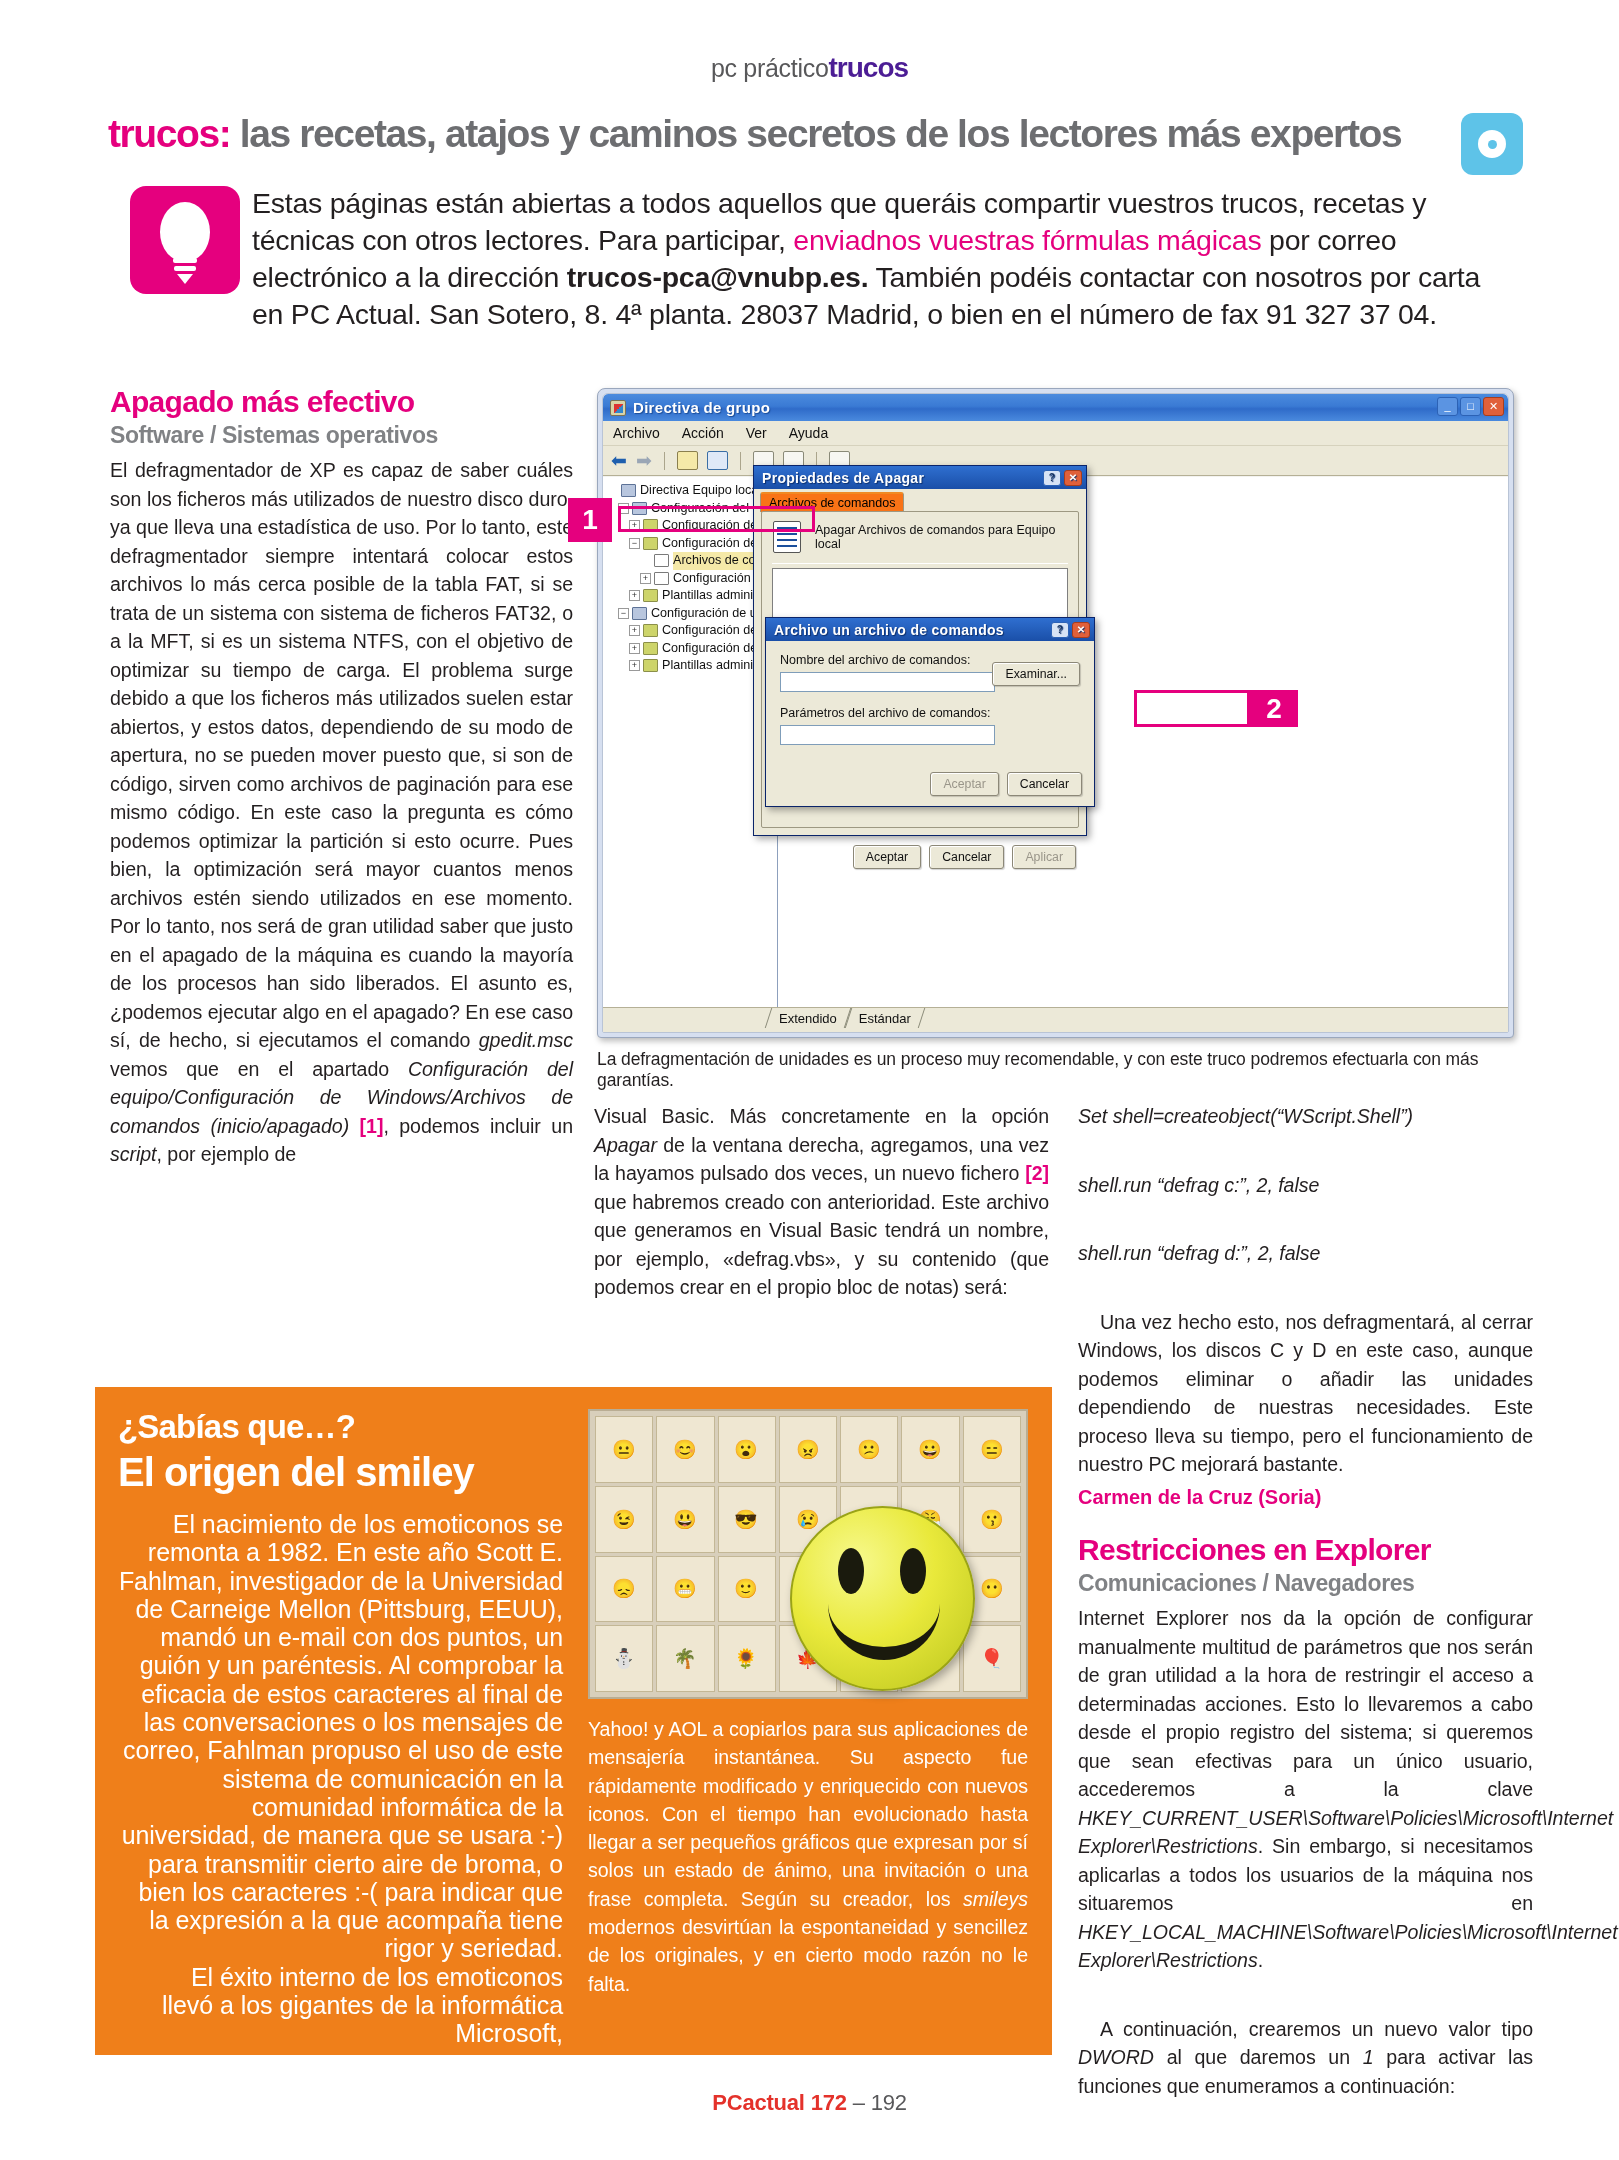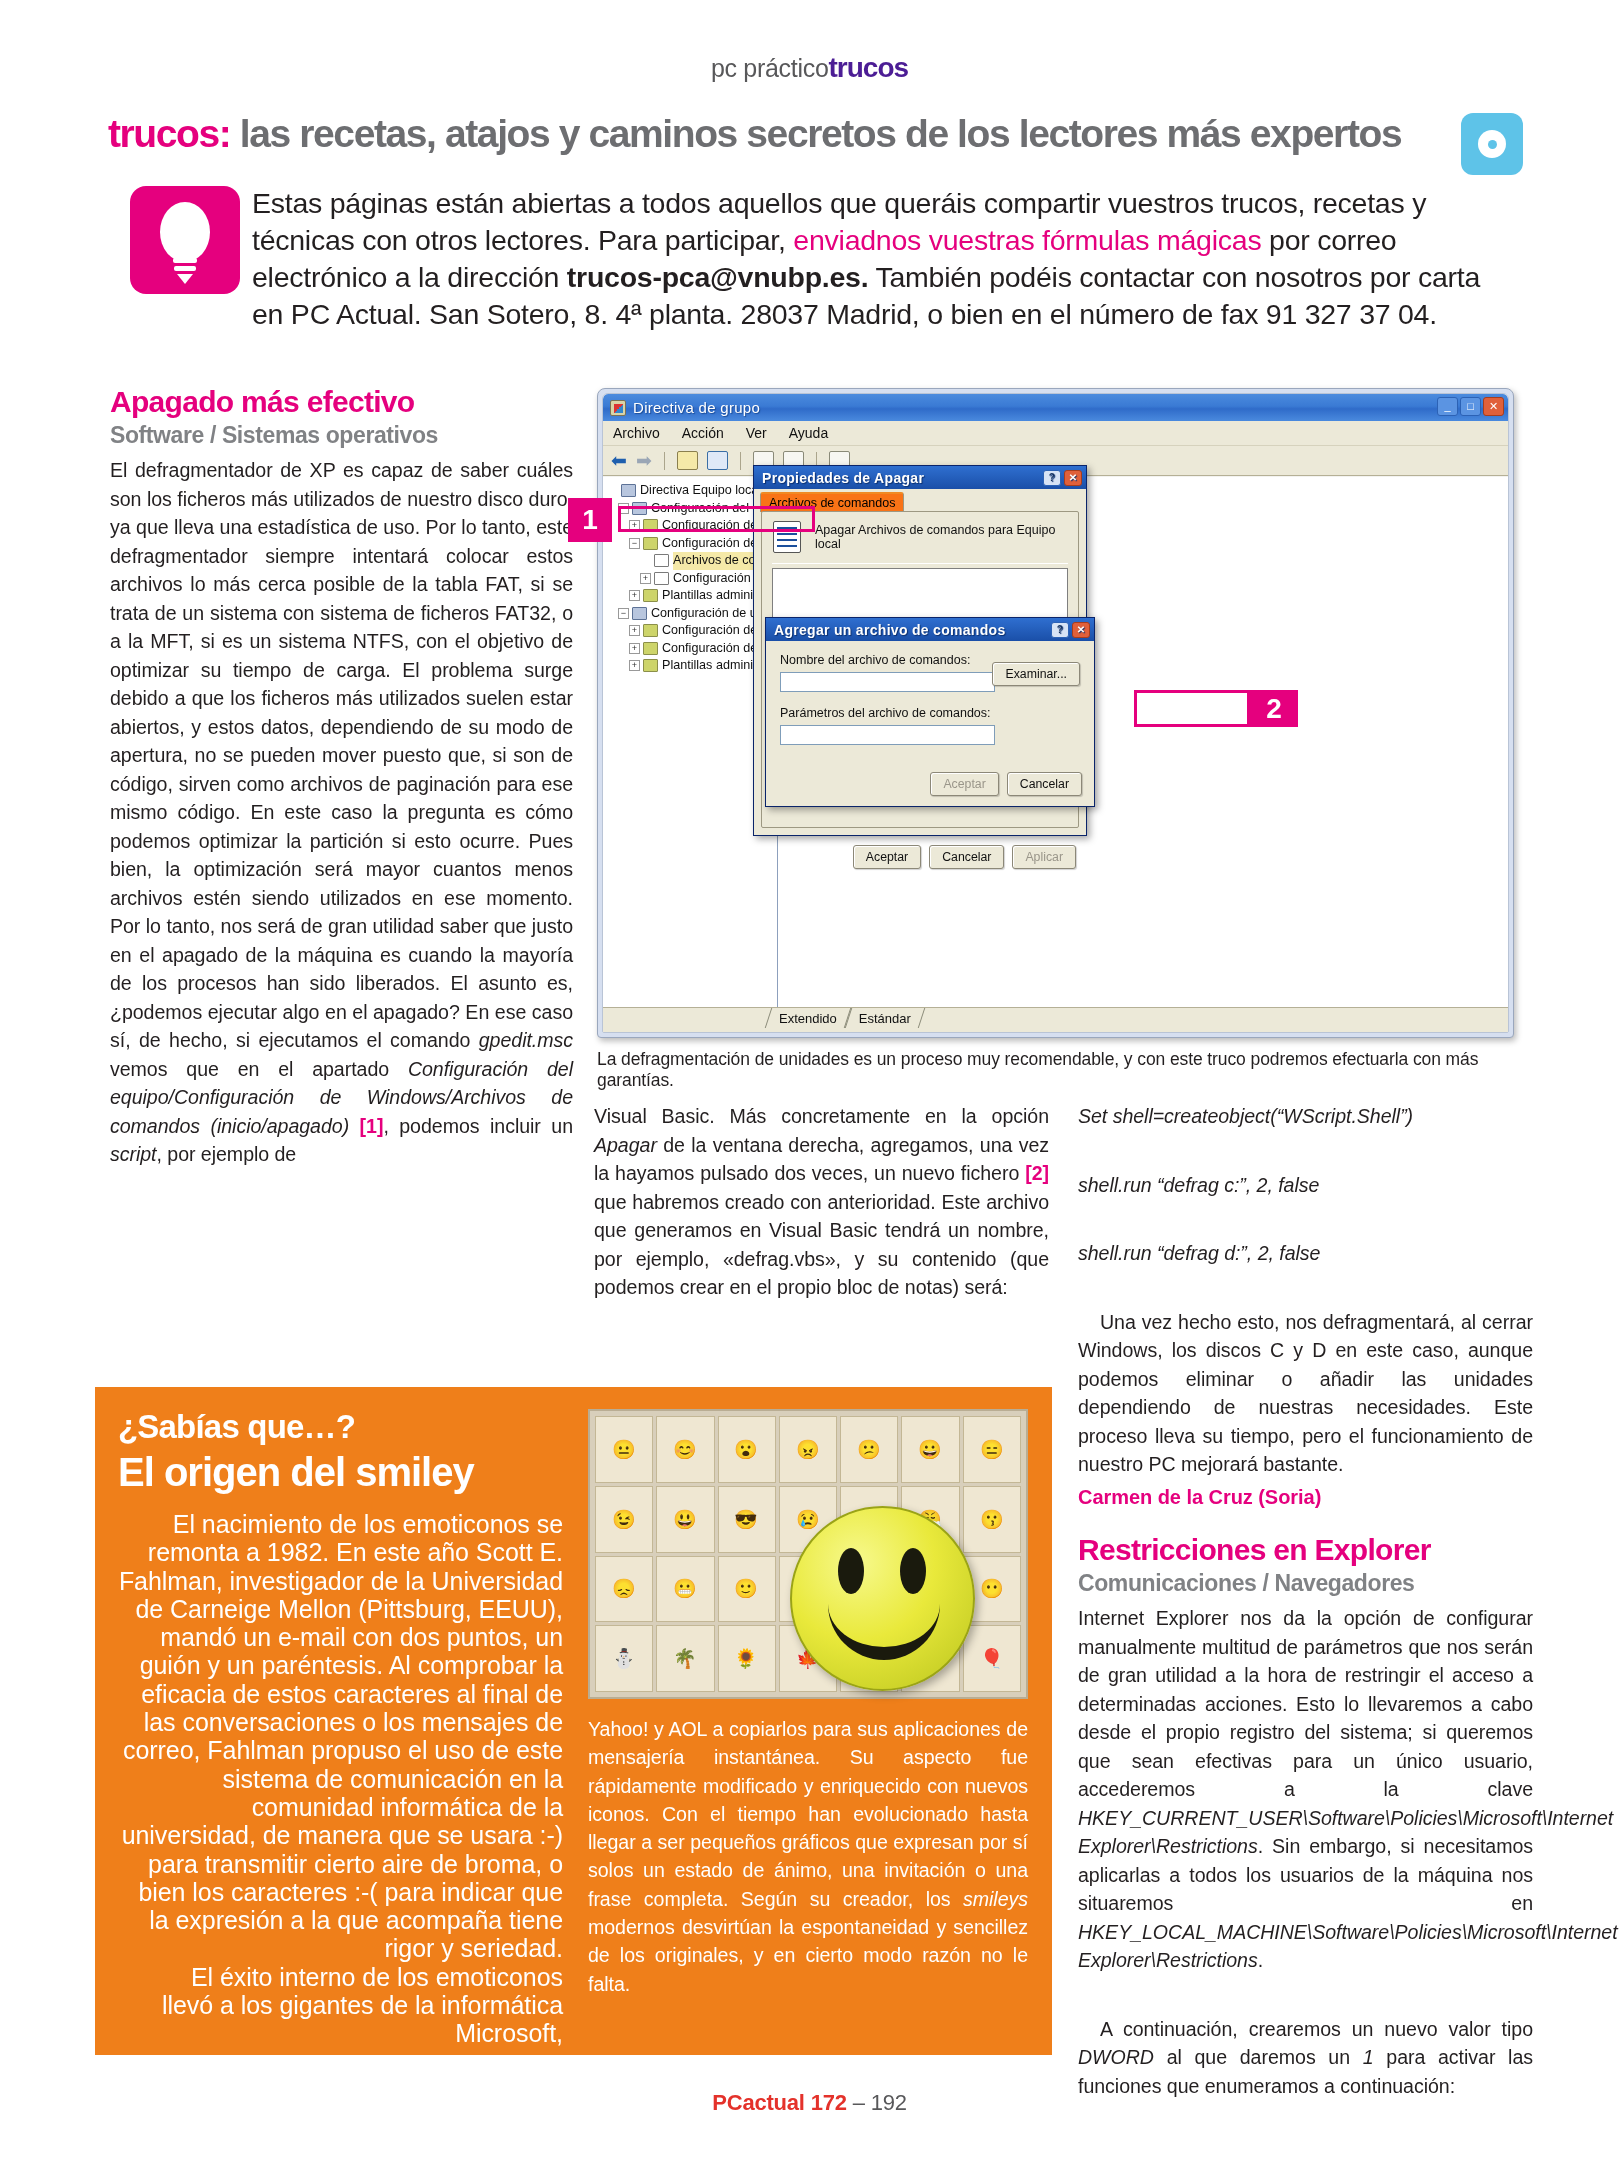--- a/index.html
+++ b/index.html
@@ -88,21 +88,21 @@
   .win-outer { position:absolute; inset:4px; background:#f3f3f0; border-radius:6px 6px 2px 2px;
                border:1px solid #b9c4d6; overflow:hidden;}
   .titlebar {
     height:27px; background:linear-gradient(to bottom,#4b8bde 0%,#3a7ad4 45%,#2f6bc9 55%,#4a8ade 100%);
     border-radius:5px 5px 0 0; display:flex; align-items:center; padding-left:7px; position:relative;
   }
   .titlebar .tb-icon { width:16px; height:16px; background:#d9d4a8; border:1px solid #7a7255;
       border-radius:2px; margin-right:7px; position:relative; }
   .titlebar .tb-icon:after{content:"";position:absolute;left:3px;top:3px;width:9px;height:9px;
       background:linear-gradient(135deg,#d33 50%,#38c 50%);}
-  .titlebar .tb-text { color:#fff; font-size:15px; font-weight:400; text-shadow:1px 1px 1px #1b4c97;
+  .titlebar .tb-text { color:#fff; font-size:15px; font-weight:700; text-shadow:1px 1px 1px #1b4c97;
       letter-spacing:0.3px; }
   .tb-buttons { position:absolute; right:4px; top:3px; display:flex; gap:2px; }
   .tb-btn { width:21px; height:19px; border-radius:3px; background:#5b94e2;
       border:1px solid #2c62b5; color:#fff; font-size:11px; line-height:17px; text-align:center;}
   .tb-btn.close { background:#e0603a; border-color:#a73d1d; }
 
   .menubar {
     height:25px; background:#ece9d8; border-bottom:1px solid #d6d2bd;
     display:flex; align-items:center; padding-left:10px; gap:22px;
     font-size:14px; color:#111;
@@ -424,21 +424,21 @@
         </div>
         <div style="position:absolute; right:10px; bottom:-34px; display:flex; gap:8px;">
           <span class="winbtn">Aceptar</span>
           <span class="winbtn">Cancelar</span>
           <span class="winbtn dim">Aplicar</span>
         </div>
       </div>
 
       <div class="dlg" id="adddlg">
         <div class="dlg-title">
-          <span>Agregar un archivo de comandos</span>
+          <span>Archivo un archivo de comandos</span>
           <div class="dlg-btns">
             <div class="dbtn">?</div>
             <div class="dbtn x">✕</div>
           </div>
         </div>
         <div style="padding:12px 14px 0 14px;">
           <div class="field-label">Nombre del archivo de comandos:</div>
           <div class="field-input" style="margin-top:5px;width:215px;"></div>
           <div class="field-label" style="margin-top:14px;">Parámetros del archivo de comandos:</div>
           <div class="field-input" style="margin-top:5px;width:215px;"></div>

